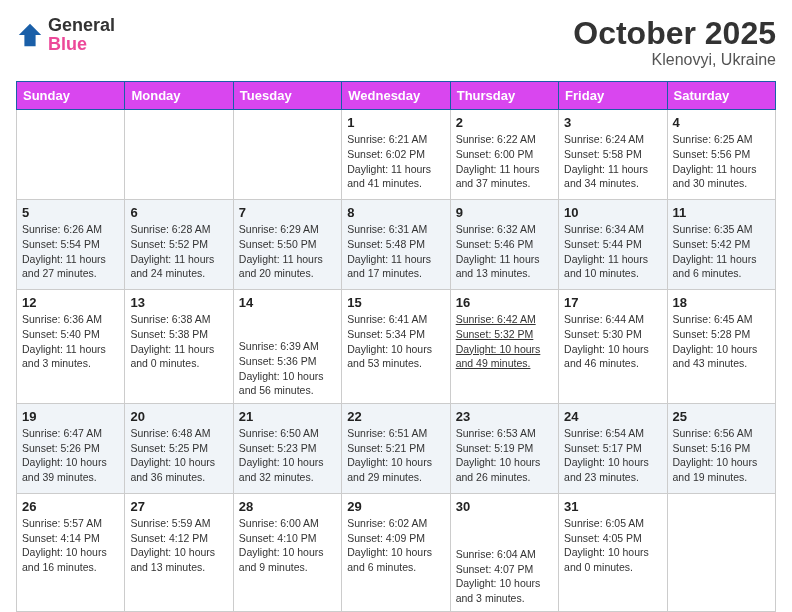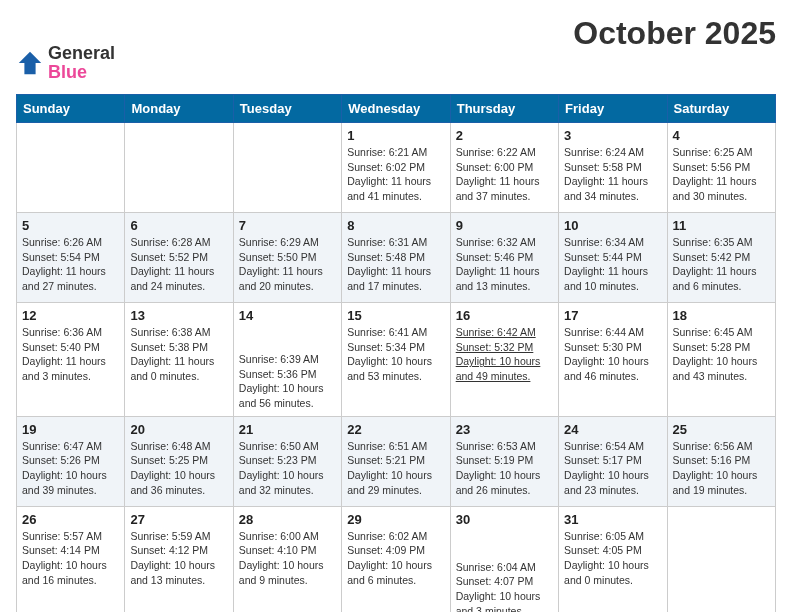--- a/index.html
+++ b/index.html
@@ -13,21 +13,20 @@
     .header {
       display: flex;
       justify-content: space-between;
       align-items: flex-start;
       margin-bottom: 12px;
     }
     .logo {
       display: flex;
       align-items: center;
       gap: 4px;
-      margin-top: 28px;
     }
     .logo-text-general {
       font-size: 18px;
       font-weight: bold;
       color: #333;
       line-height: 1;
     }
     .logo-text-blue {
       font-size: 18px;
       font-weight: bold;
@@ -50,21 +49,21 @@
     .location-title {
       font-size: 16px;
       color: #555;
     }
     .calendar {
       width: 100%;
       border-collapse: collapse;
       border: 1px solid #ccc;
     }
     .calendar th {
-      background-color: #0369a1;
+      background-color: #d946ef;
       color: #fff;
       text-align: left;
       padding: 6px 6px;
       font-size: 13px;
       font-weight: bold;
       border: 1px solid #1a5fa8;
     }
     .calendar td {
       vertical-align: top;
       padding: 5px 5px;
@@ -103,20 +102,21 @@
     <svg class="logo-icon" viewBox="0 0 40 40">
       <polygon points="20,4 36,20 28,20 28,36 12,36 12,20 4,20" fill="#1a5fa8"></polygon>
     </svg>
     <div>
       <span class="logo-text-general">General</span><br>
       <span class="logo-text-blue">Blue</span>
     </div>
   </div>
   <div class="title-block">
     <div class="month-title">October 2025</div>
+    <div class="location-title">Klenovyi, Ukraine</div>
   </div>
 </div>
 
 <table class="calendar">
   <thead>
     <tr>
     <th>Sunday</th>
         <th>Monday</th>
         <th>Tuesday</th>
         <th>Wednesday</th>

